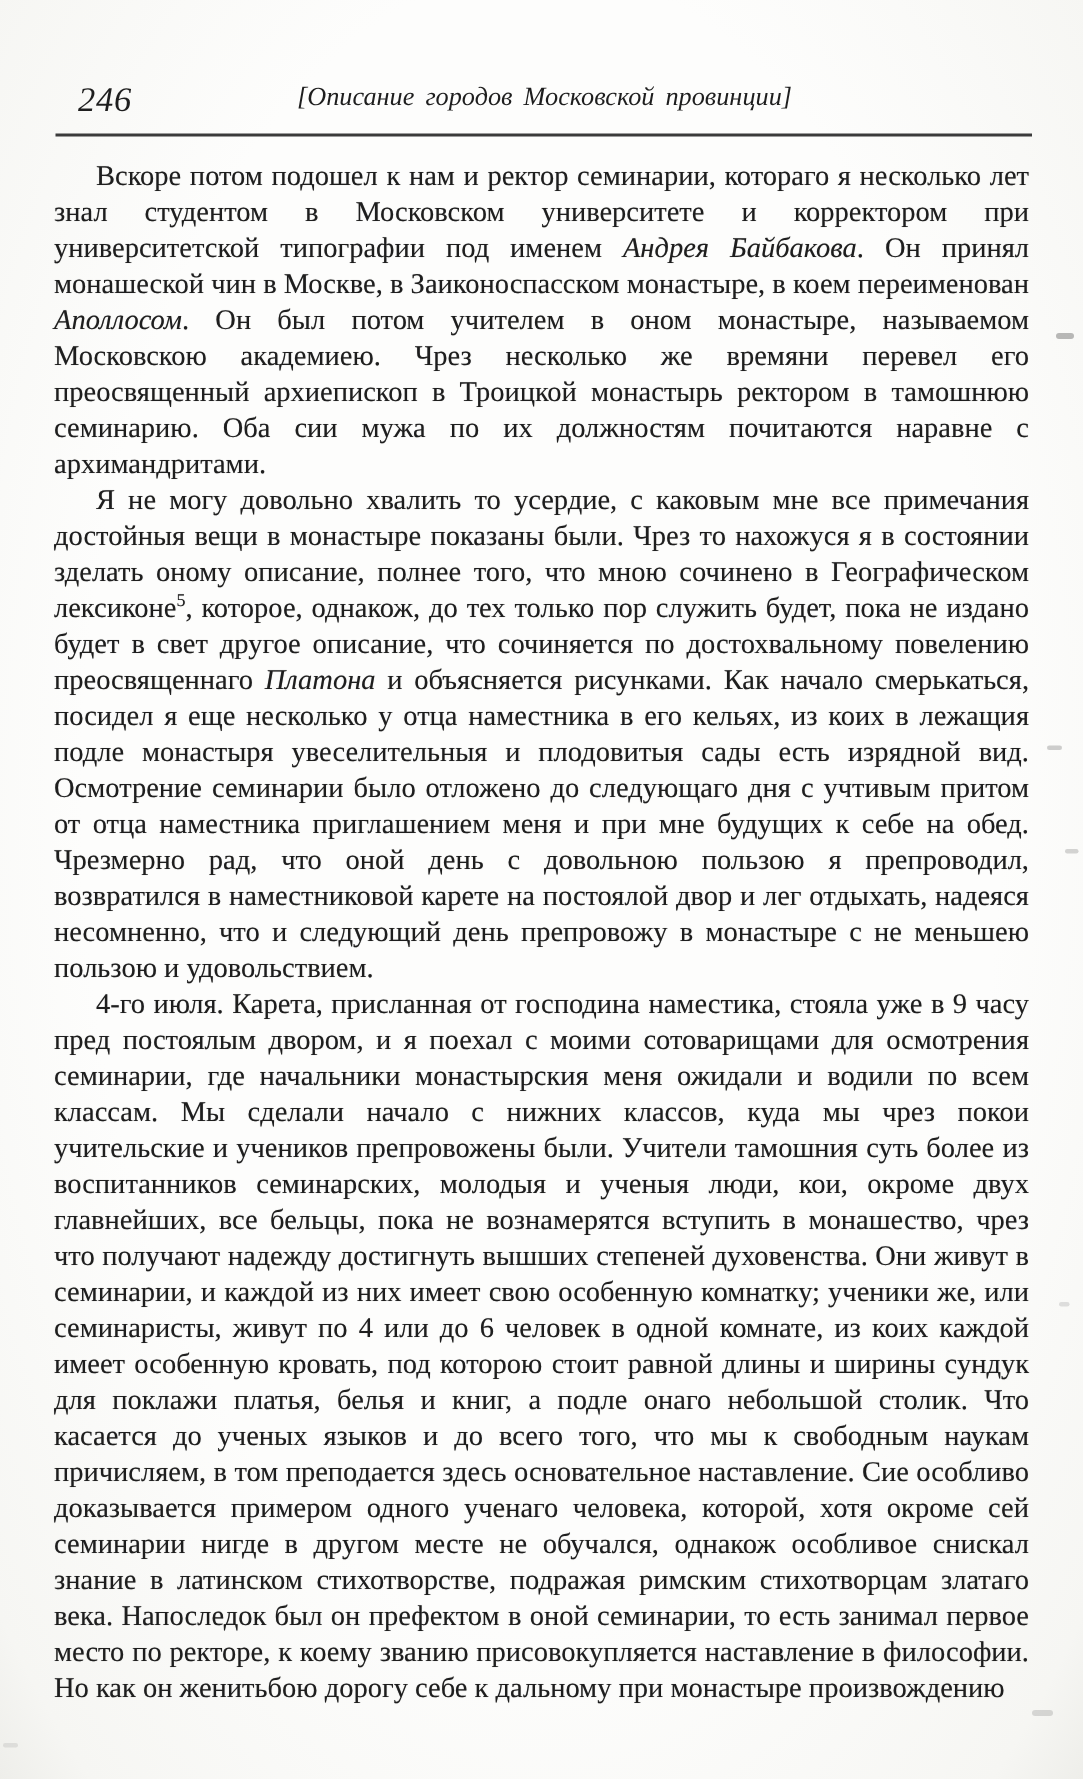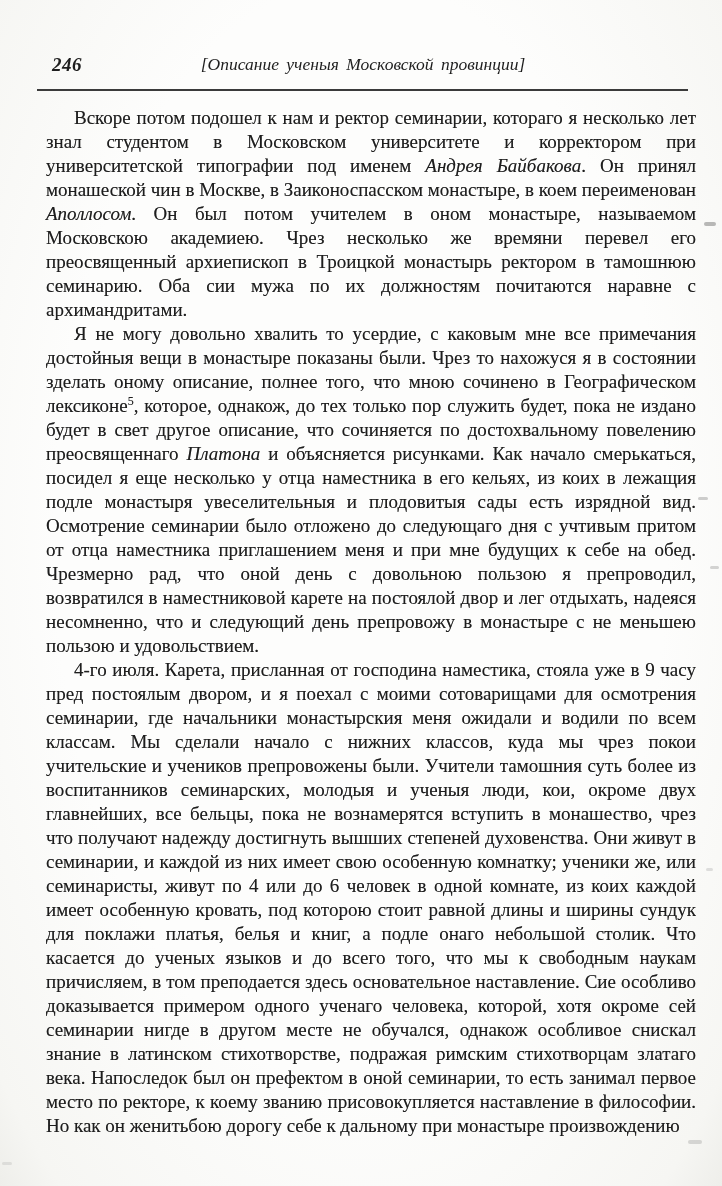--- a/index.html
+++ b/index.html
@@ -17,39 +17,38 @@
     color: #1e1e1e;
   }
   .running-head {
     position: absolute;
     top: 54px; left: 38px; width: 650px;
     height: 26px;
   }
   .page-number {
     position: absolute; left: 14px; top: 0;
     font-style: italic;
-    font-size: 19px;
+    font-size: 23px;
     letter-spacing: 0.5px;
-    font-weight: bold;
   }
   .head-title {
     position: absolute; left: 0; right: 0; top: 0;
     text-align: center;
     font-style: italic;
     font-size: 17.5px;
     word-spacing: 3px;
   }
   .head-rule {
     position: absolute;
     top: 89px; left: 37px; width: 651px;
     border-top: 2px solid #3b3b3b;
   }
   .body-text {
     position: absolute;
-    top: 106px; left: 46px; width: 650px;
+    top: 106px; left: 36px; width: 650px;
     font-size: 19px;
     line-height: 24px;
     text-align: justify;
     text-shadow: 0 0 0.5px rgba(20,20,20,0.45);
   }
   .body-text p {
     margin: 0;
     text-indent: 28px;
   }
   .italic-run { font-style: italic; }
@@ -72,21 +71,21 @@
   .a5 { left: 706px; top: 868px; width: 7px;  height: 3px; opacity:.4; }
   .a6 { left: 2px;   top: 1162px; width: 10px; height: 3px; opacity:.3; }
 </style>
 </head>
 <body>
 
 <div class="page">
 
   <div class="running-head">
     <span class="page-number">246</span>
-    <span class="head-title">[Описание ученыя Московской провинции]</span>
+    <span class="head-title">[Описание городов Московской провинции]</span>
   </div>
 
   <div class="head-rule"></div>
 
   <div class="body-text">
     <p><span>Вскоре потом подошел к нам и ректор семинарии, котораго я несколько лет знал студентом в Московском университете и корректором при университетской типографии под именем </span><span class="italic-run">Андрея Байбакова</span><span>. Он принял монашеской чин в Москве, в Заиконоспасском монастыре, в коем переименован </span><span class="italic-run">Аполлосом</span><span>. Он был потом учителем в оном монастыре, называемом Московскою академиею. Чрез несколько же времяни перевел его преосвященный архиепископ в Троицкой монастырь ректором в тамошнюю семинарию. Оба сии мужа по их должностям почитаются наравне с архимандритами.</span></p>
 
     <p><span>Я не могу довольно хвалить то усердие, с каковым мне все примечания достойныя вещи в монастыре показаны были. Чрез то нахожуся я в состоянии зделать оному описание, полнее того, что мною сочинено в Географическом лексиконе</span><span class="sup-run">5</span><span>, которое, однакож, до тех только пор служить будет, пока не издано будет в свет другое описание, что сочиняется по достохвальному повелению преосвященнаго </span><span class="italic-run">Платона</span><span> и объясняется рисунками. Как начало смерькаться, посидел я еще несколько у отца наместника в его кельях, из коих в лежащия подле монастыря увеселительныя и плодовитыя сады есть изрядной вид. Осмотрение семинарии было отложено до следующаго дня с учтивым притом от отца наместника приглашением меня и при мне будущих к себе на обед. Чрезмерно рад, что оной день с довольною </span><span class="bold-run">пользою</span><span> я препроводил, возвратился в наместниковой карете на постоялой двор и лег отдыхать, надеяся несомненно, что и следующий день препровожу в монастыре с не меньшею пользою и удовольствием.</span></p>
 
     <p><span>4-го июля. Карета, присланная от господина наместика, стояла уже в 9 часу пред постоялым двором, и я поехал с моими сотоварищами для осмотрения семинарии, где начальники монастырския меня ожидали и водили по всем классам. Мы сделали начало с нижних классов, куда мы чрез покои учительские и учеников препровожены были. Учители тамошния суть более из воспитанников семинарских, молодыя и ученыя люди, кои, окроме двух главнейших, все бельцы, пока не вознамерятся вступить в монашество, чрез что получают надежду достигнуть вышших степеней духовенства. Они живут в семинарии, и каждой из них имеет свою особенную комнатку; ученики же, или семинаристы, живут по 4 или до 6 человек в одной комнате, из коих каждой имеет особенную кровать, под которою стоит равной длины и ширины сундук для поклажи платья, белья и книг, а подле онаго небольшой столик. Что касается до ученых языков и до всего того, что мы к свободным наукам причисляем, в том преподается здесь основательное наставление. Сие особливо доказывается примером одного ученаго человека, которой, хотя окроме сей семинарии нигде в другом месте не обучался, однакож особливое снискал знание в латинском стихотворстве, подражая римским стихотворцам златаго века. Напоследок был он префектом в оной семинарии, то есть занимал первое место по ректоре, к коему званию присовокупляется наставление в философии. Но как он женитьбою дорогу себе к дальному при монастыре произвождению</span></p>

